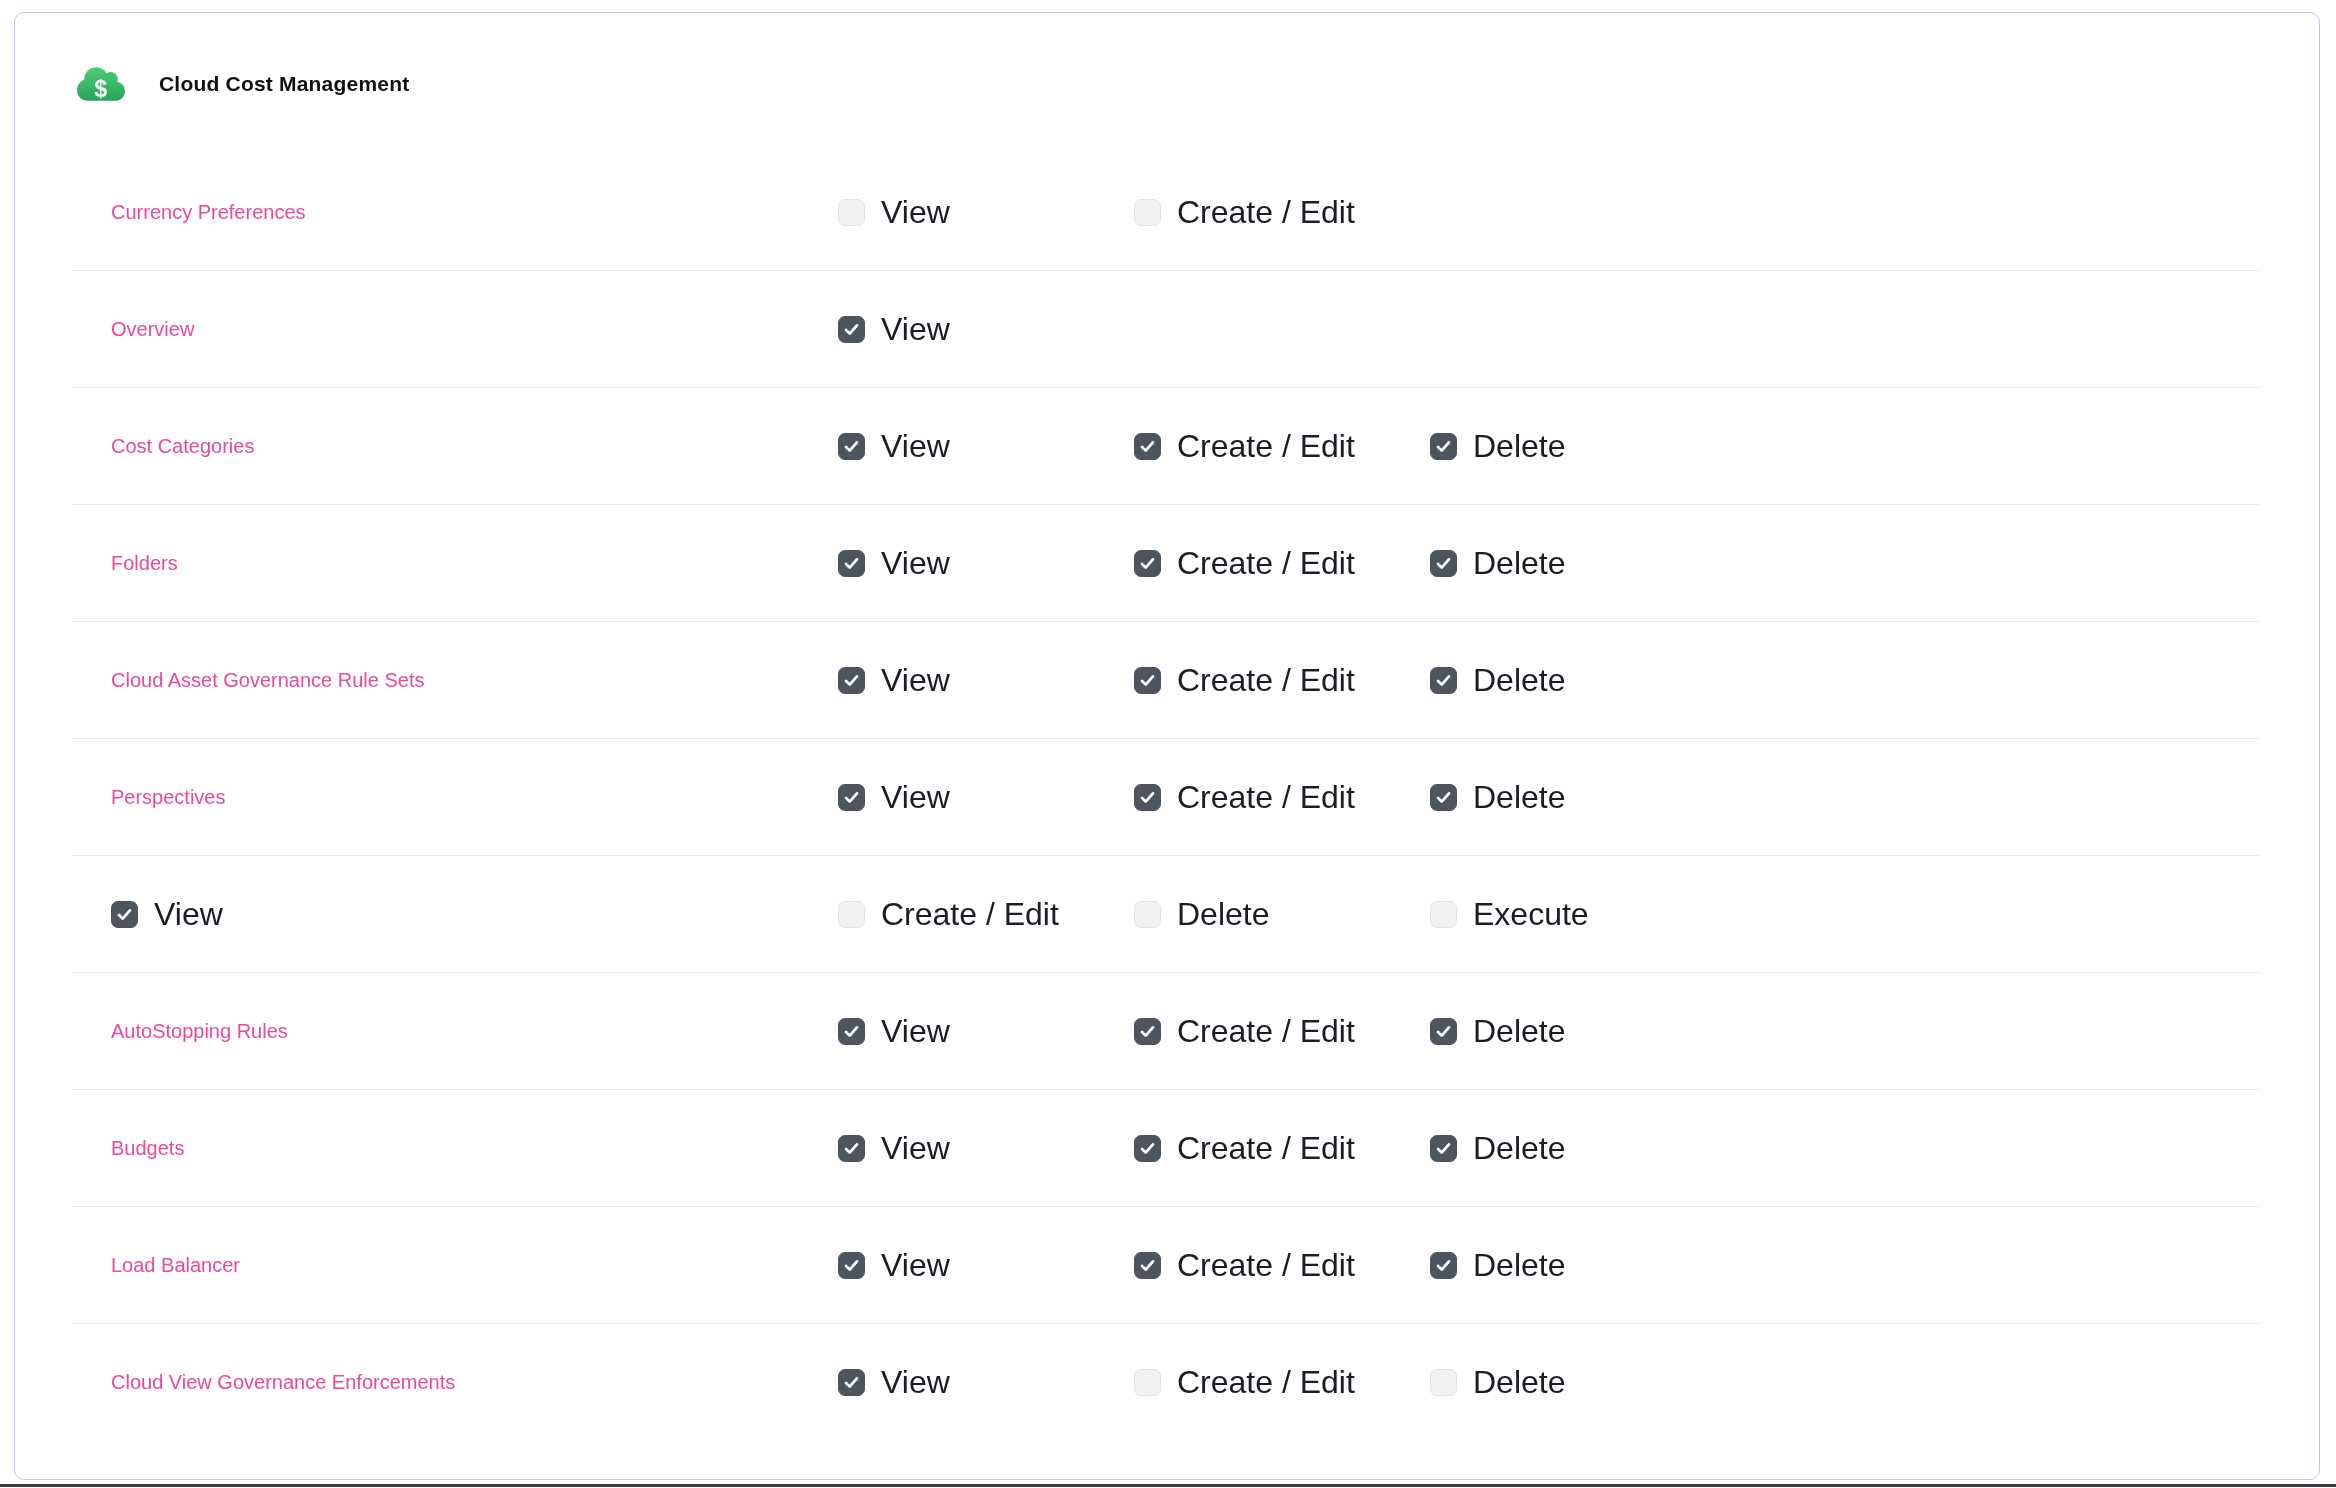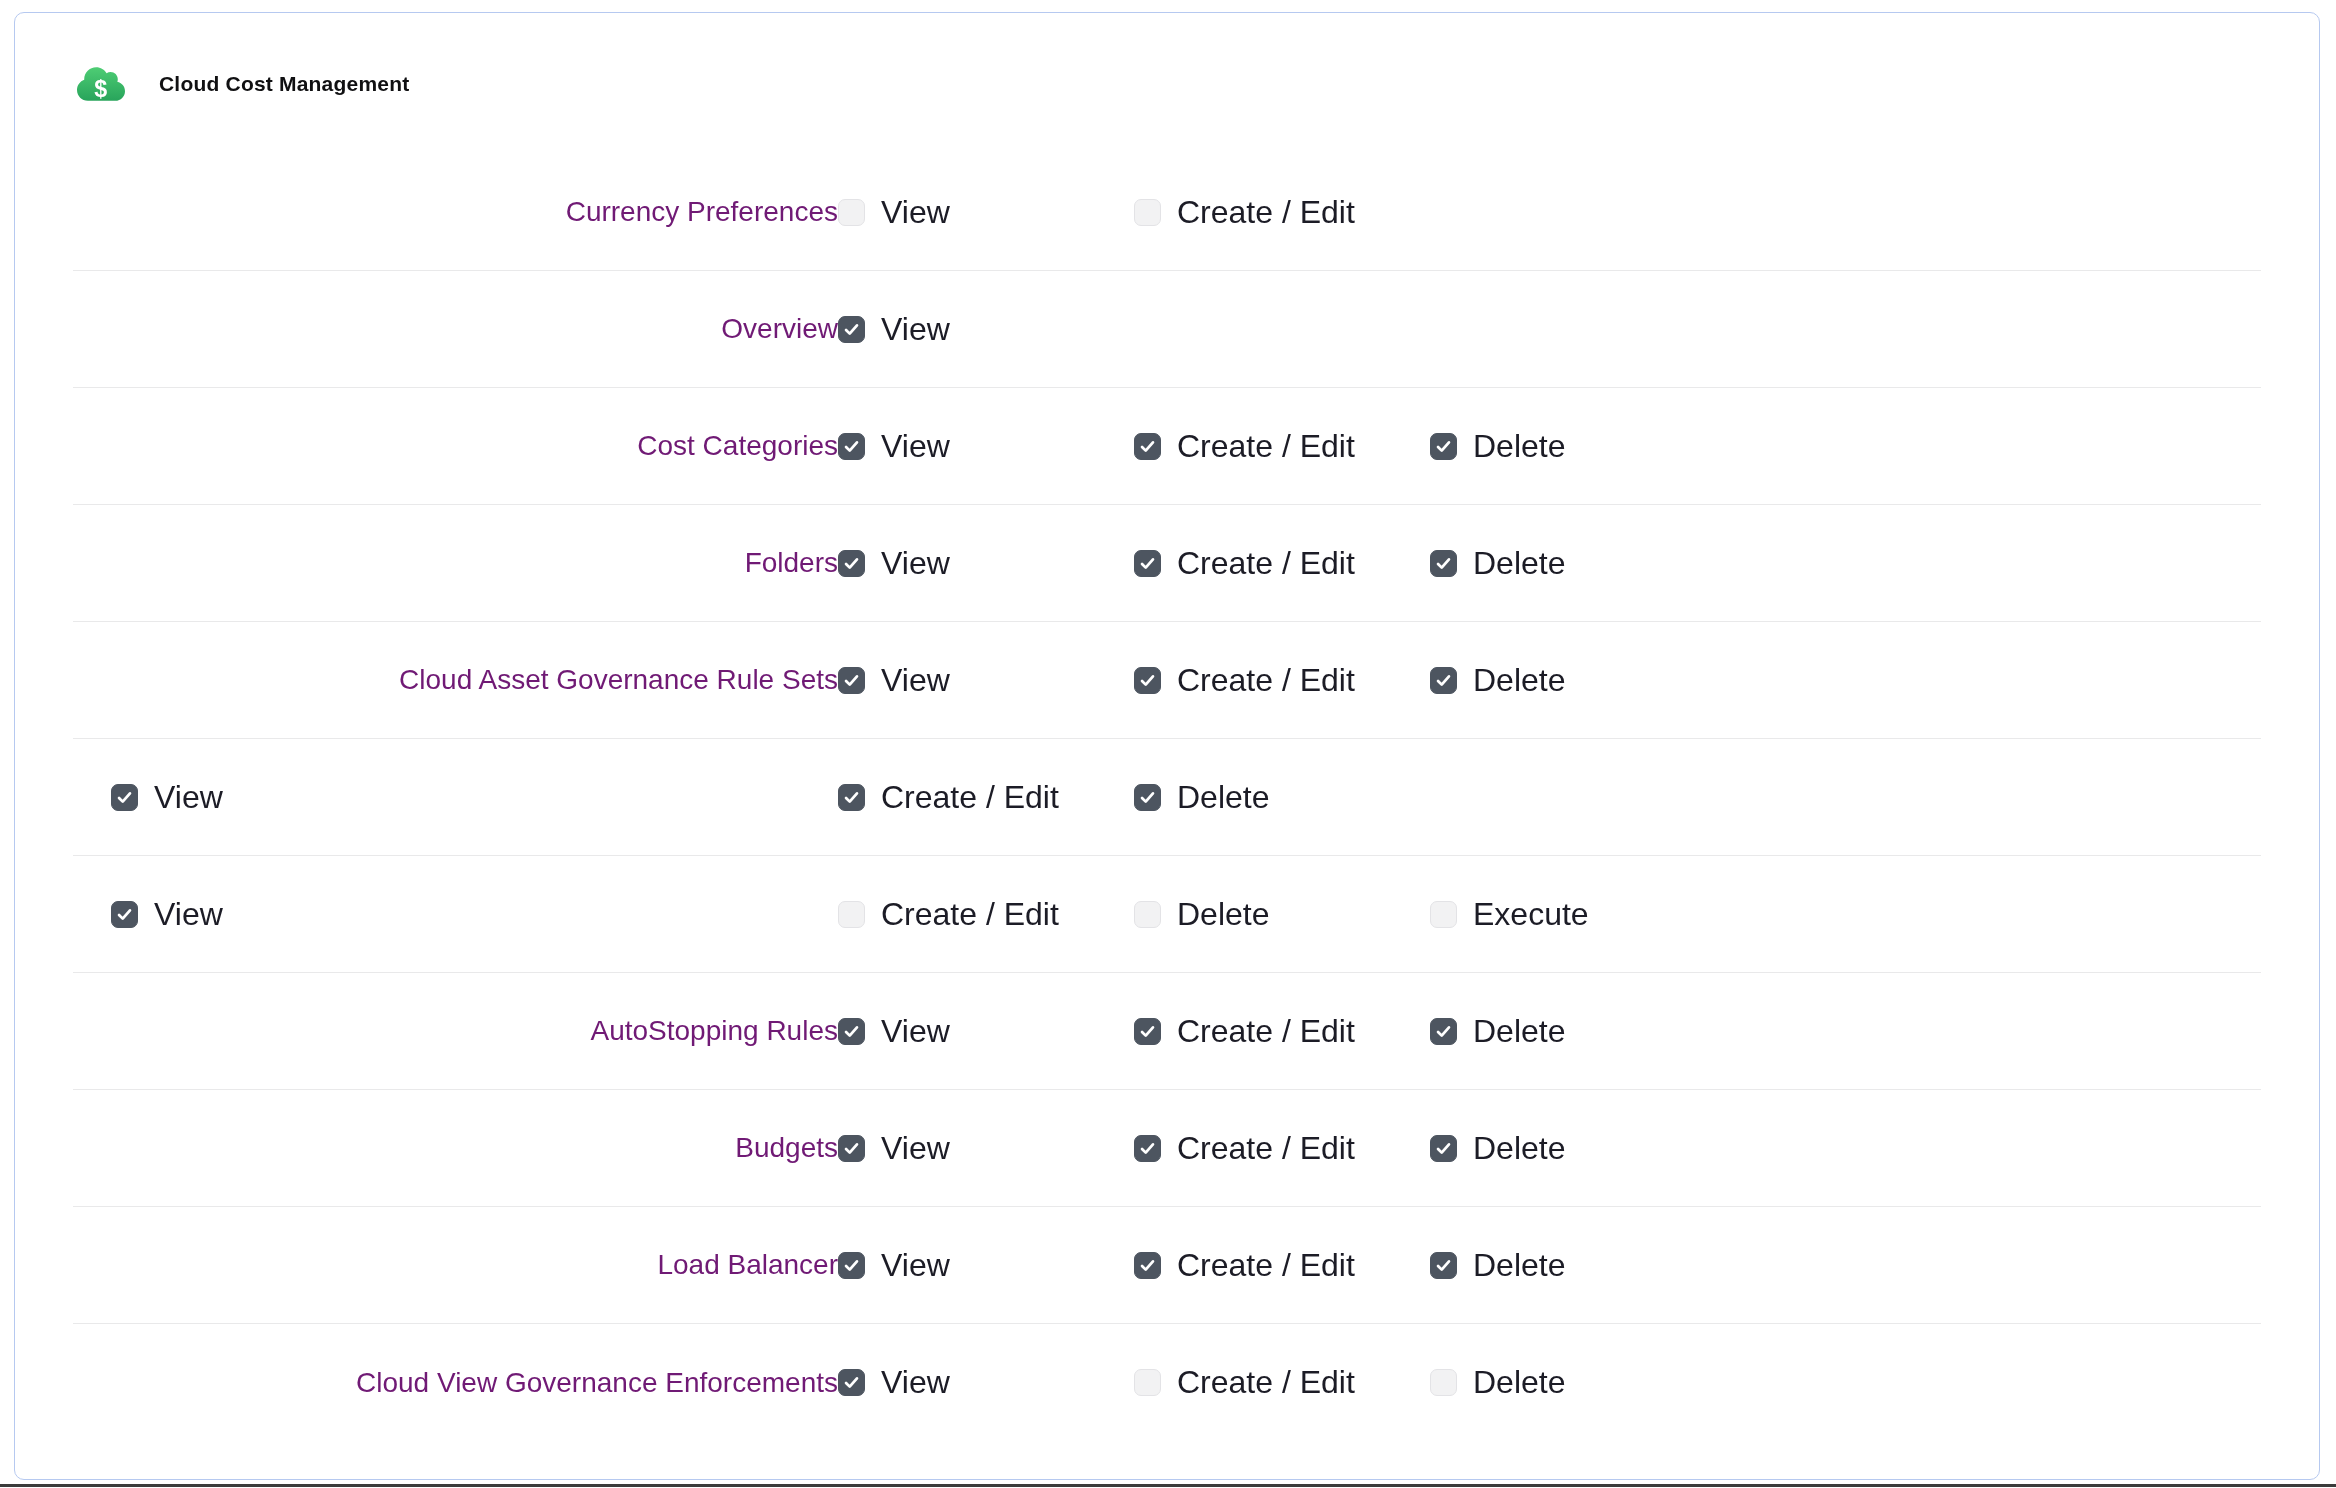--- a/index.html
+++ b/index.html
@@ -27,21 +27,21 @@
   .perm-row {
     display:grid;
     grid-template-columns:727px 296px 296px 296px auto;
     align-items:center;
     height:117px;
     border-bottom:1.5px solid #e9e9ea;
     padding-left:38px;
   }
   .perm-row:last-child { border-bottom:none; }
 
-  .row-label { font-size:28px; color:#701a75;text-align:right; }
+  .row-label { font-size:20px; color:#ec4899; }
 
   .perm-cell { display:flex; align-items:center; }
   .checkbox {
     width:27px; height:27px; border-radius:7px; flex:0 0 27px;
     display:inline-flex; align-items:center; justify-content:center;
     cursor:pointer;
   }
   .checkbox.unchecked { background:#f2f2f3; border:1.5px solid #e3e3e6; }
   .checkbox.checked   { background:var(--checked,#4d5560); border:1.5px solid var(--checked,#4d5560); }
   .checkbox svg { width:19px; height:19px; display:block; }
@@ -179,20 +179,21 @@
             <span class="checkbox checked">
               <svg viewBox="0 0 16 16" xmlns="http://www.w3.org/2000/svg">
                 <path d="M3.4 8.4l3.1 3.1 6.1-7" stroke="#ffffff" stroke-width="2.3" fill="none" stroke-linecap="round" stroke-linejoin="round"></path>
               </svg>
             </span>
             <span class="cb-label">Delete</span>
           </div>
           <div class="perm-cell"></div>
         </div>
         <div class="perm-row">
+          <div class="row-label">Perspectives</div>
           <div class="perm-cell">
             <span class="checkbox checked">
               <svg viewBox="0 0 16 16" xmlns="http://www.w3.org/2000/svg">
                 <path d="M3.4 8.4l3.1 3.1 6.1-7" stroke="#ffffff" stroke-width="2.3" fill="none" stroke-linecap="round" stroke-linejoin="round"></path>
               </svg>
             </span>
             <span class="cb-label">View</span>
           </div>
           <div class="perm-cell">
             <span class="checkbox checked">

